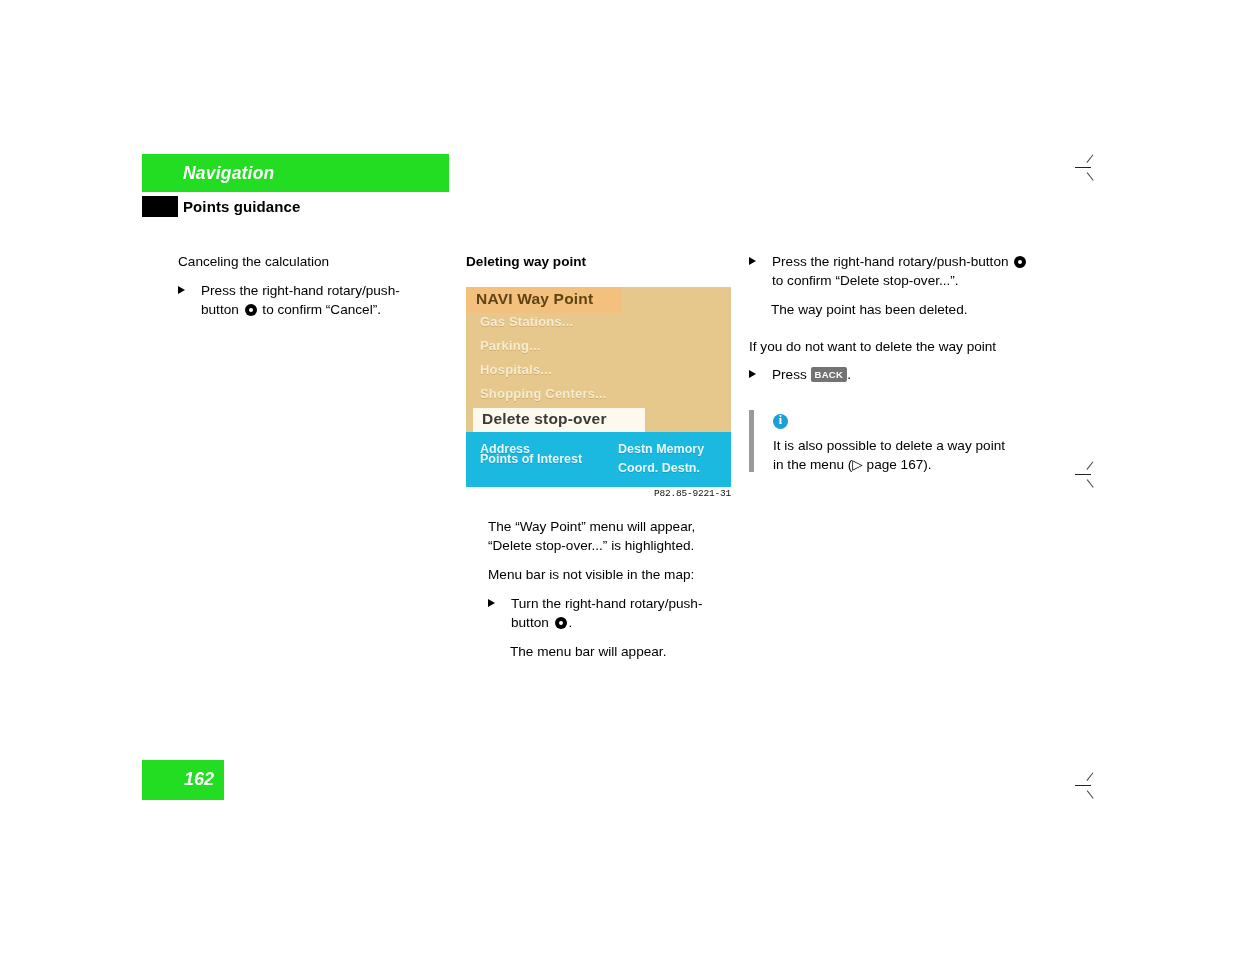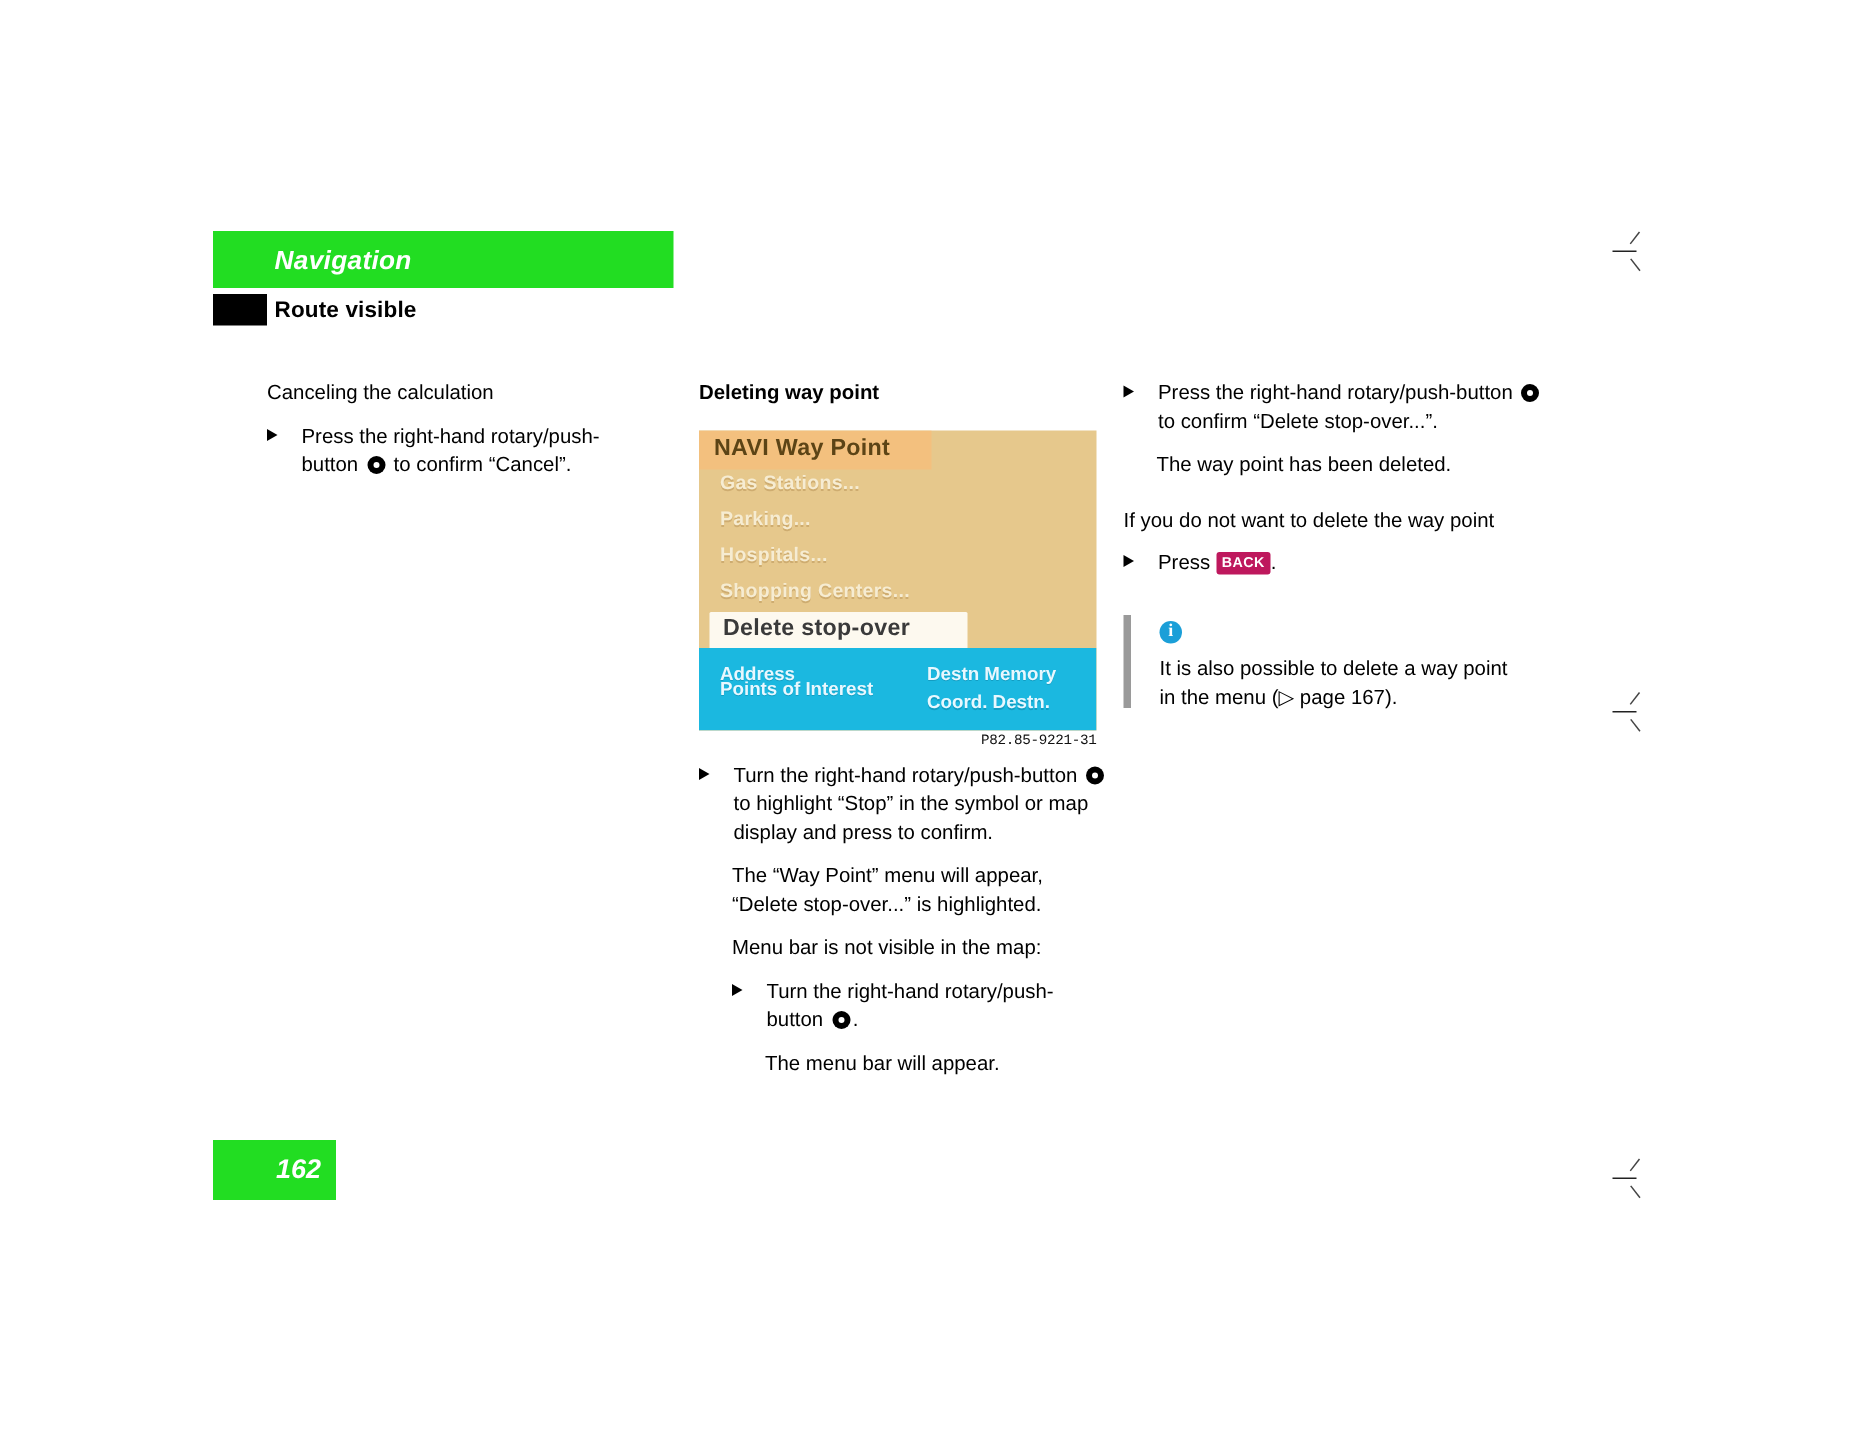--- a/index.html
+++ b/index.html
@@ -120,21 +120,21 @@
     position: absolute;
     left: 4px; top: 4px;
     width: 4px; height: 4px;
     border-radius: 50%;
     background: #ffffff;
   }
 
   
   .keycap {
     display: inline-block;
-    background: #be185d;
+    background: #737373;
     color: #ffffff;
     font-size: 9.5px;
     font-weight: bold;
     line-height: 13px;
     padding: 1px 4px 1px 4px;
     border-radius: 2px;
     vertical-align: 1px;
     letter-spacing: .3px;
   }
 
@@ -313,21 +313,21 @@
   .cropmark .a1 { left: 12px; top: 6px;  transform: rotate(-52deg); transform-origin: left center; }
   .cropmark .a2 { left: 12px; top: 16px; transform: rotate(52deg);  transform-origin: left center; }
 </style>
 </head>
 <body>
 
 <div id="header-band">
   <div id="header-title">Navigation</div>
 </div>
 <div id="header-tab"></div>
-<div id="header-sub">Route visible</div>
+<div id="header-sub">Points guidance</div>
 
 <div class="col" style="left:178px; top:252px; width:250px;">
   <div class="subhead">Canceling the calculation</div>
   <div class="step" style="margin-top:10px;">
     <span class="tri"></span>
     <span>Press the right-hand rotary/push-button</span>
     <span class="knob"></span>
     <span>to confirm “Cancel”.</span>
   </div>
 </div>
@@ -357,26 +357,20 @@
       <div class="menubar-cell" style="left:14px;  top:20px;">Points of Interest</div>
       <div class="menubar-cell" style="left:152px; top:29px;">Coord. Destn.</div>
     </div>
 
   </div>
 </div>
 <div id="fig-caption">P82.85-9221-31</div>
 
 <div class="col" style="left:466px; top:507px; width:272px;">
 
-  <div class="step">
-    <span class="tri"></span>
-    <span>Turn the right-hand rotary/push-button</span>
-    <span class="knob"></span>
-    <span>to highlight “Stop” in the symbol or map display and press to confirm.</span>
-  </div>
 
   <div class="para indent" style="margin-top:10px;">The “Way Point” menu will appear, “Delete stop-over...” is highlighted.</div>
 
   <div class="para indent" style="margin-top:10px;">Menu bar is not visible in the map:</div>
 
   <div class="step2" style="margin-top:10px;">
     <span class="tri"></span>
     <span>Turn the right-hand rotary/push-button</span>
     <span class="knob"></span><span>.</span>
   </div>

